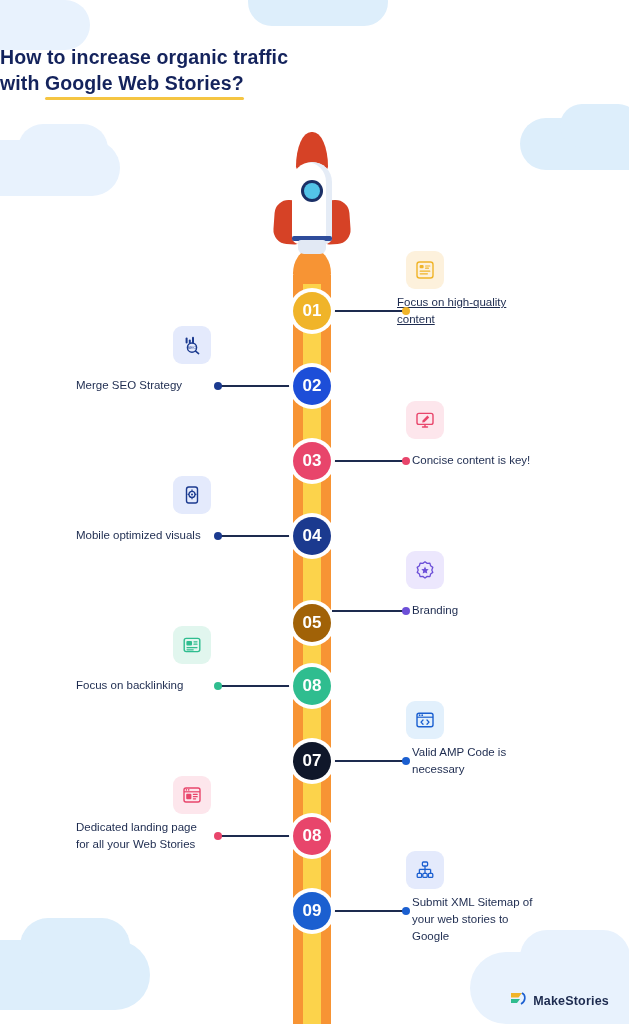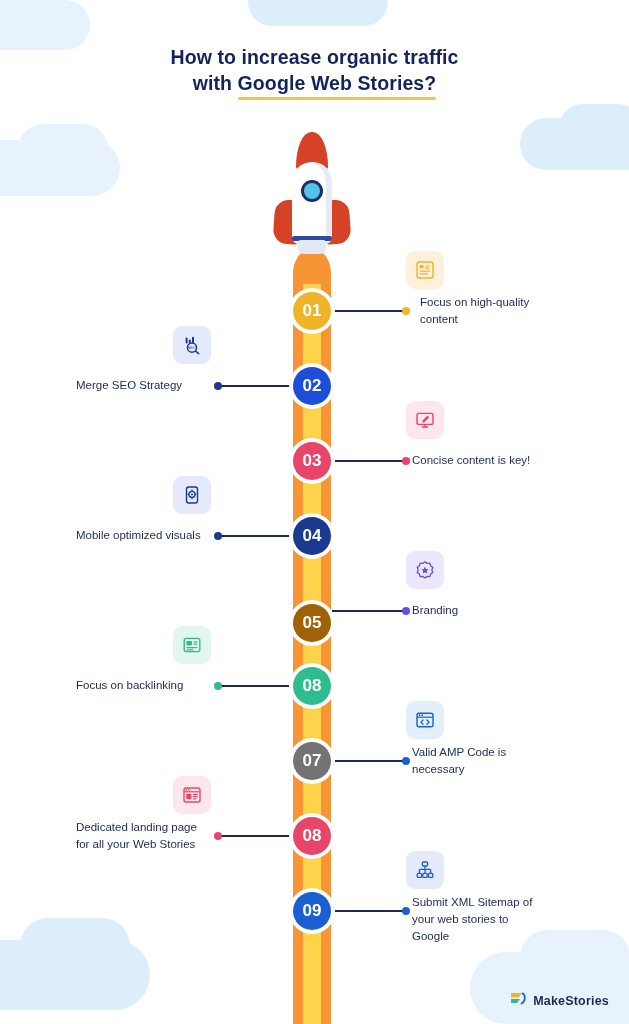--- a/index.html
+++ b/index.html
@@ -16,21 +16,21 @@
     overflow: hidden;
   }
 
   
   .cloud { position: absolute; background: #e8f2fd; border-radius: 999px; }
   .cloud.b { background: #ddeefb; }
 
   
   .title {
     position: absolute; top: 44px; left: 0; width: 629px;
-    text-align: center;
+    text-align: left;
     font-size: 19.5px; font-weight: bold; color: #14235c;
     line-height: 26px;
     letter-spacing: .1px;
   }
   .title .hl { position: relative; display: inline-block; }
   .title .hl:after {
     content: ""; position: absolute; left: 0; right: 0; bottom: -4px;
     height: 3px; background: #f5c542; border-radius: 2px;
   }
 
@@ -161,21 +161,21 @@
     <div class="stripe"></div>
     <div class="nozzle"></div>
   </div>
 
   <div id="steps-layer">
       <div class="conn" style="background: rgb(29, 43, 79); top: 310px; left: 332px; width: 74px;"></div>
       <div class="dot" style="background: rgb(240, 180, 41); top: 307px; left: 402px;"></div>
       <div class="node" style="left: 293px; top: 292px; background: rgb(240, 180, 41); box-shadow: rgb(255, 255, 255) 0px 0px 0px 4px;">
         <span class="num">01</span>
       </div>
-      <div class="label right" style="width: 132px; top: 294px; left: 420px;">Focus on high-quality content</div>
+      <div class="label right" style="width: 132px; top: 294px; left: 397px; text-decoration: underline;">Focus on high-quality content</div>
       <div class="tile" style="background: rgb(253, 241, 220); top: 251px; left: 406px;">
         <svg width="20" height="20" viewBox="0 0 20 20">
           <rect x="2" y="2" width="16" height="16" rx="2.5" fill="none" stroke="#f0b429" stroke-width="1.4"></rect>
           <rect x="4.6" y="5" width="4" height="3.2" rx="1" fill="#f0b429"></rect>
           <rect x="10" y="5.4" width="5.4" height="1.2" rx=".6" fill="#f0b429"></rect>
           <rect x="10" y="7.6" width="4" height="1.2" rx=".6" fill="#f0b429"></rect>
           <rect x="4.6" y="10.6" width="10.8" height="1.2" rx=".6" fill="#f0b429"></rect>
           <rect x="4.6" y="13.2" width="8.4" height="1.2" rx=".6" fill="#f0b429"></rect>
         </svg>
       </div>
@@ -249,21 +249,21 @@
           <rect x="2.2" y="3.4" width="15.6" height="13.2" rx="2" fill="none" stroke="#2fbd8f" stroke-width="1.4"></rect>
           <rect x="4.4" y="6" width="5.6" height="4.4" rx="1" fill="#2fbd8f"></rect>
           <rect x="11.4" y="6.2" width="4.2" height="1.2" rx=".6" fill="#2fbd8f"></rect>
           <rect x="11.4" y="8.6" width="4.2" height="1.2" rx=".6" fill="#2fbd8f"></rect>
           <rect x="4.4" y="12" width="11.2" height="1.2" rx=".6" fill="#2fbd8f"></rect>
           <rect x="4.4" y="14.2" width="7.4" height="1.2" rx=".6" fill="#2fbd8f"></rect>
         </svg>
       </div>
       <div class="conn" style="background: rgb(29, 43, 79); top: 760px; left: 332px; width: 74px;"></div>
       <div class="dot" style="background: rgb(27, 95, 208); top: 757px; left: 402px;"></div>
-      <div class="node" style="left: 293px; top: 742px; background: #737373; box-shadow: rgb(255, 255, 255) 0px 0px 0px 4px;">
+      <div class="node" style="left: 293px; top: 742px; background: #0f172a; box-shadow: rgb(255, 255, 255) 0px 0px 0px 4px;">
         <span class="num">07</span>
       </div>
       <div class="label right" style="width: 132px; top: 744px; left: 412px;">Valid AMP Code is necessary</div>
       <div class="tile" style="background: rgb(226, 240, 252); top: 701px; left: 406px;">
         <svg width="20" height="20" viewBox="0 0 20 20">
           <rect x="2" y="3.2" width="16" height="13.6" rx="2" fill="none" stroke="#1b5fd0" stroke-width="1.4"></rect>
           <line x1="2" y1="7.2" x2="18" y2="7.2" stroke="#1b5fd0" stroke-width="1.2"></line>
           <circle cx="4.6" cy="5.2" r=".9" fill="#1b5fd0"></circle>
           <circle cx="7.2" cy="5.2" r=".9" fill="#1b5fd0"></circle>
           <path d="M8 10 L6 12.1 L8 14.2" fill="none" stroke="#1b5fd0" stroke-width="1.3" stroke-linecap="round" stroke-linejoin="round"></path>

